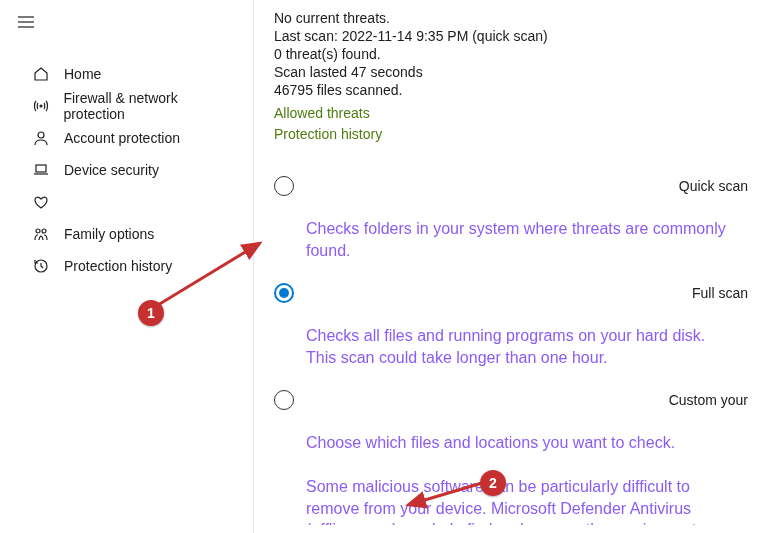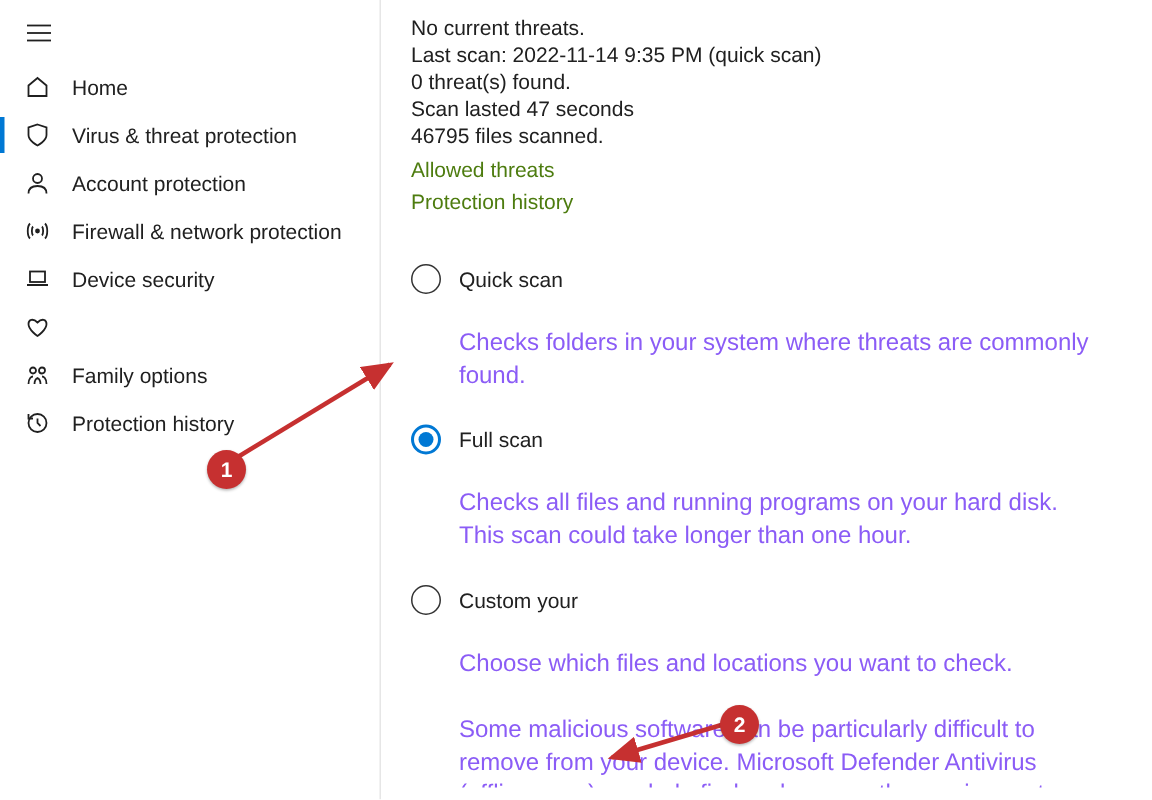--- a/index.html
+++ b/index.html
@@ -18,21 +18,21 @@
     border-right: 1px solid #e6e6e6;
     display: flex; flex-direction: column;
     padding-top: 8px;
   }
   .hamburger {
     width: 40px; height: 28px;
     display: flex; align-items: center; justify-content: center;
     margin-left: 6px; margin-bottom: 6px;
     cursor: pointer;
   }
-  .nav { list-style: none; margin: 0; padding: 0; }
+  .nav { list-style: none; margin: 16px; padding: 0; }
   .nav-item {
     display: flex; align-items: center;
     height: 32px;
     padding-left: 16px;
     cursor: pointer;
     position: relative;
   }
   .nav-item.active::before {
     content: "";
     position: absolute; left: 0; top: 4px; bottom: 4px;
@@ -43,21 +43,21 @@
   .main {
     flex: 1; height: 525px; overflow: hidden;
     padding: 10px 20px 20px 20px;
     position: relative;
   }
   .status p { margin: 0 0 2px 0; font-size: 14px; }
   .link { color: #4d7c0f; cursor: pointer; margin-top: 5px; display: inline-block; }
   .link + .link { display: block; }
   .options { margin-top: 34px; }
   .opt { margin-bottom: 22px; }
-  .opt-head { display: flex; align-items: center; cursor: pointer; }
+  .opt-head { display: flex; align-items: center; cursor: pointer; justify-content: space-between; }
   .radio {
     width: 20px; height: 20px; border-radius: 50%;
     border: 1px solid #333; margin-right: 12px;
     display: inline-flex; align-items: center; justify-content: center;
     flex-shrink: 0;
   }
   .radio.checked { border: 2px solid #0078d4; }
   .radio.checked::after {
     content: ""; width: 10px; height: 10px; border-radius: 50%;
     background: #0078d4;
@@ -94,45 +94,37 @@
     </div>
     <ul class="nav">
       <li class="nav-item">
         <span class="nav-icon">
           <svg width="16" height="16" viewBox="0 0 16 16" fill="none" stroke="#202020" stroke-width="1.2">
               <path d="M2 7 L8 2 L14 7 V14 H2 Z"></path>
             </svg>
         </span>
         <span class="nav-label">Home</span>
       </li>
-      <li class="nav-item active">
-        <span class="nav-icon">
-          <svg width="16" height="16" viewBox="0 0 16 16" fill="none" stroke="#202020" stroke-width="1.2">
-              <path d="M8 1 L14 3 V8 C14 12 8 15 8 15 C8 15 2 12 2 8 V3 Z"></path>
-            </svg>
-        </span>
-        <span class="nav-label">Virus &amp; threat protection</span>
+      <li class="nav-item">
+        <span class="nav-icon">
+          <svg width="16" height="16" viewBox="0 0 16 16" fill="none" stroke="#202020" stroke-width="1.2">
+              <path d="M3 3 C1 5 1 11 3 13 M5 5 C4 6 4 10 5 11 M11 5 C12 6 12 10 11 11 M13 3 C15 5 15 11 13 13"></path>
+              <circle cx="8" cy="8" r="1" fill="#202020"></circle>
+            </svg>
+        </span>
+        <span class="nav-label">Firewall &amp; network protection</span>
       </li>
       <li class="nav-item">
         <span class="nav-icon">
           <svg width="16" height="16" viewBox="0 0 16 16" fill="none" stroke="#202020" stroke-width="1.2">
               <circle cx="8" cy="5" r="3"></circle>
               <path d="M2 15 C2 11 5 10 8 10 C11 10 14 11 14 15"></path>
             </svg>
         </span>
         <span class="nav-label">Account protection</span>
-      </li>
-      <li class="nav-item">
-        <span class="nav-icon">
-          <svg width="16" height="16" viewBox="0 0 16 16" fill="none" stroke="#202020" stroke-width="1.2">
-              <path d="M3 3 C1 5 1 11 3 13 M5 5 C4 6 4 10 5 11 M11 5 C12 6 12 10 11 11 M13 3 C15 5 15 11 13 13"></path>
-              <circle cx="8" cy="8" r="1" fill="#202020"></circle>
-            </svg>
-        </span>
-        <span class="nav-label">Firewall &amp; network protection</span>
       </li>
       <li class="nav-item">
         <span class="nav-icon">
           <svg width="16" height="16" viewBox="0 0 16 16" fill="none" stroke="#202020" stroke-width="1.2">
               <rect x="3" y="3" width="10" height="7"></rect>
               <path d="M1 12 H15"></path>
             </svg>
         </span>
         <span class="nav-label">Device security</span>
       </li>

